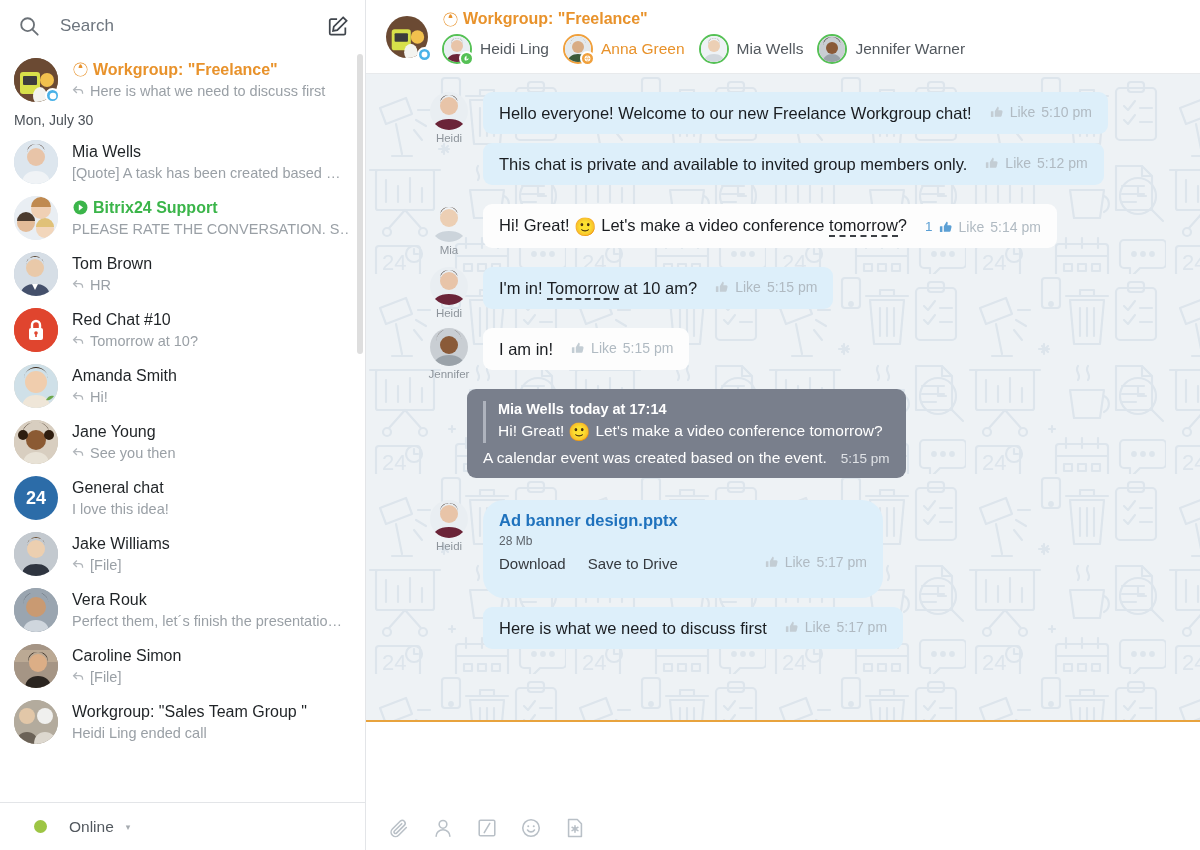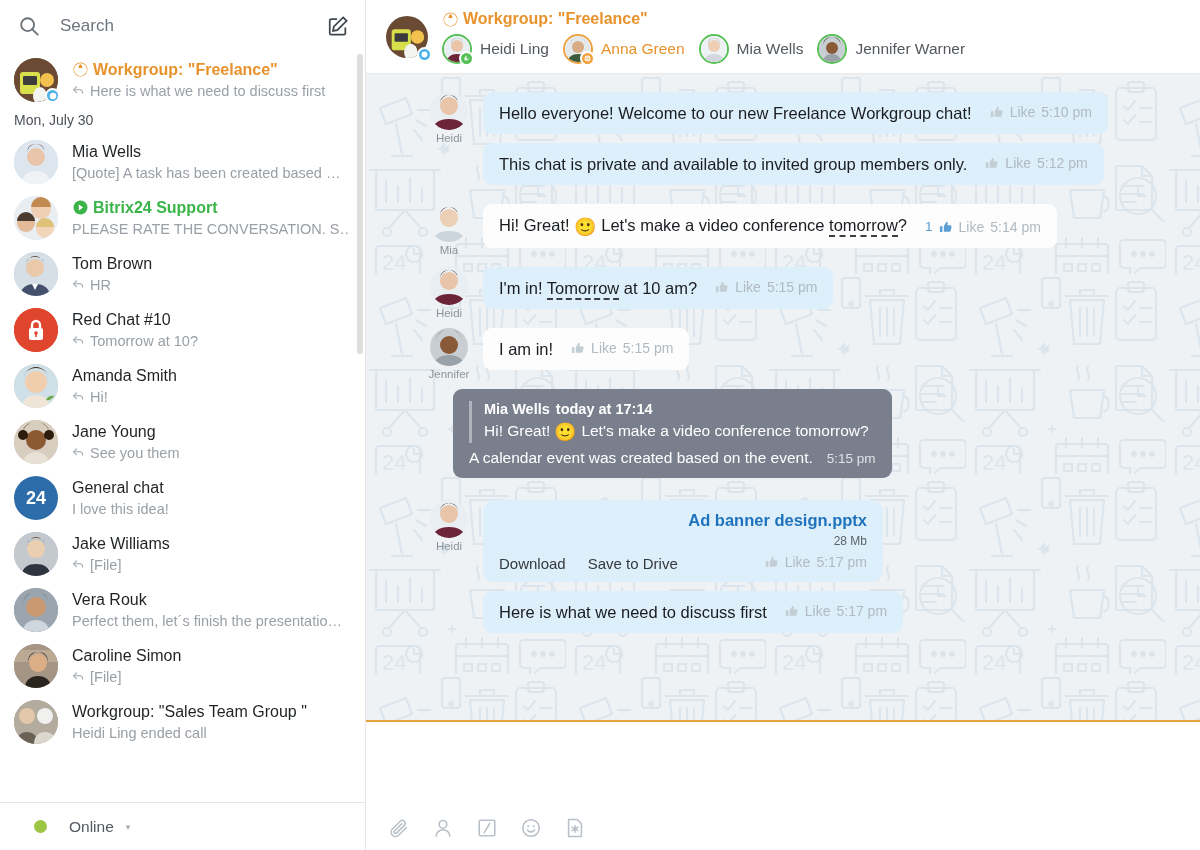--- a/index.html
+++ b/index.html
@@ -137,22 +137,22 @@
   }
   .quote-block { border-left: 3px solid #aeb3bd; padding-left: 12px; margin-bottom: 6px; }
   .quote-head { font-size: 14.5px; color: #fff; font-weight: bold; margin-bottom: 3px; }
   .quote-head .q-time { font-weight: bold; margin-left: 6px; }
   .quote-body { font-size: 15.5px; color: #fff; line-height: 21px; }
   .sys-line { font-size: 15.5px; color: #fff; display: flex; align-items: baseline; }
   .sys-time { font-size: 13.5px; color: #dfe2e6; margin-left: 14px; }
 
   
   .file-bubble {
-    background: #ddeffa; border-radius: 12px; padding: 11px 16px 10px 16px;
-    margin-bottom: 9px; min-width: 400px; text-align: right;
+    background: #ddeffa; border-radius: 21px; padding: 11px 16px 26px 16px;
+    margin-bottom: 9px; min-width: 400px;
   }
   .file-name { font-size: 16.5px; color: #1f72bd; font-weight: bold; cursor: pointer; }
   .file-size { font-size: 12px; color: #5c636a; margin-top: 4px; }
   .file-actions { display: flex; align-items: baseline; margin-top: 6px; }
   .file-link { font-size: 15px; color: #35393e; margin-right: 22px; cursor: pointer; }
   .file-meta { display: flex; align-items: center; gap: 6px; margin-left: auto; }
 
   
   .composer { height: 128px; flex: none; background: #fff; position: relative; }
   .composer-input {
@@ -363,21 +363,21 @@
             </svg>
           </div>
         </div>
         <div class="ci-text">
           <div class="ci-title">Jane Young</div>
           <div class="ci-sub">
             <svg class="reply-arrow" viewBox="0 0 16 16" fill="none" stroke="currentColor" stroke-width="1.6">
               <path d="M6 3L2 7l4 4"></path>
                 <path d="M2 7h7a4 4 0 0 1 4 4v1"></path>
             </svg>
-              <span>See you them</span>
+              <span>See you then</span>
           </div>
         </div>
       </div>
 
       <div class="chat-item">
         <div class="ci-avatar">
           <div class="av-img" style="background:#2c6ca8; display:flex; align-items:center; justify-content:center;">
             <span style="color:#fff; font-size:18px; font-weight:bold; font-family:'Liberation Sans',sans-serif;">24</span>
           </div>
         </div>
@@ -775,21 +775,21 @@
                 <svg class="thumb-icon" viewBox="0 0 16 16" fill="currentColor">
                   <path d="M5.5 7.2L8.6 2c.9 0 1.6.8 1.4 1.7l-.5 2.4h3.3c1 0 1.7.9 1.5 1.8l-1 4.3c-.2.7-.8 1.2-1.5 1.2H5.5zM1.6 7h2.3v6.6H1.6A.6.6 0 0 1 1 13V7.6c0-.3.3-.6.6-.6z"></path>
                 </svg>
                 <span class="like-label">Like</span>
                 <span class="msg-time">5:15 pm</span>
               </span>
             </div>
           </div>
         </div>
 
-        <div class="msg-row" style="padding-left:24px;align-items:center;">
+        <div class="msg-row" style="padding-left:38px;align-items:center;">
           <div class="sys-card" style="margin-left:63px;">
             <div class="quote-block">
               <div class="quote-head">
                 <span>Mia Wells</span><span class="q-time">today at 17:14</span>
               </div>
               <div class="quote-body">
                 <span>Hi! Great!</span>
                 <span class="emoji">🙂</span>
                 <span>Let's make a video conference tomorrow?</span>
               </div>

